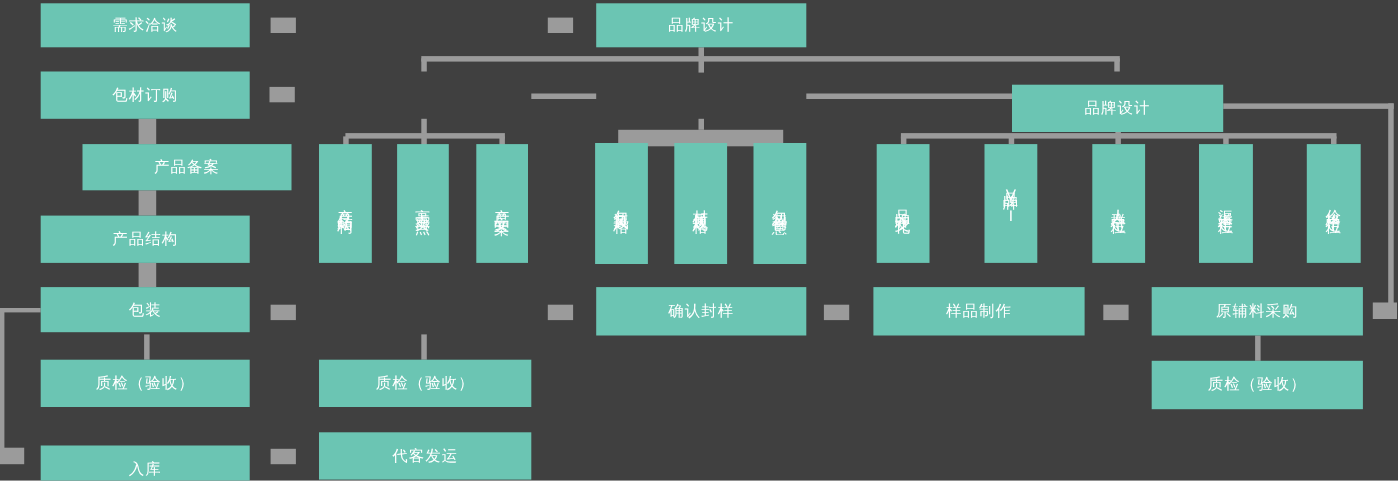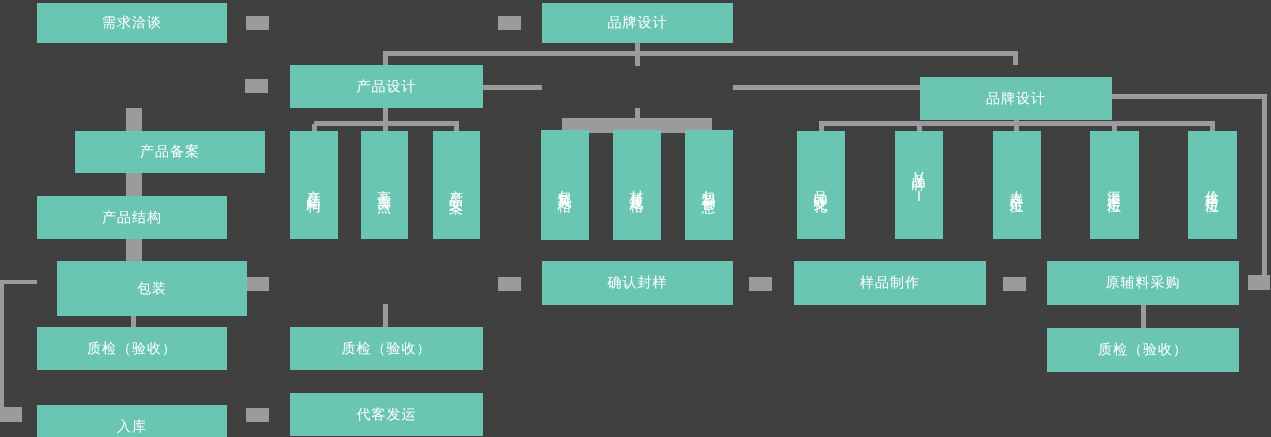--- a/index.html
+++ b/index.html
@@ -121,26 +121,26 @@
   <div class="dash" style="left:1003px;top:277px;"></div>
   <div class="dash" style="left:246px;top:408px;"></div>
 
   <div class="vstub" style="left:126px;top:108px;"></div>
   <div class="vstub" style="left:126px;top:173px;"></div>
   <div class="vstub" style="left:126px;top:239px;height:22px;"></div>
 
   <div class="node" style="left:37px;top:3px;width:190px;height:40px;">需求洽谈</div>
   <div class="node" style="left:542px;top:3px;width:191px;height:40px;">品牌设计</div>
 
-  <div class="node" style="left:290px;top:65px;width:193px;height:43px;">产品设计</div>
+  <div class="node" style="left:37px;top:65px;width:190px;height:43px;">包材订购</div>
   <div class="node" style="left:920px;top:77px;width:192px;height:43px;">品牌设计</div>
 
   <div class="node" style="left:37px;top:131px;width:190px;height:42px;margin-left:38px;">产品备案</div>
   <div class="node" style="left:37px;top:196px;width:190px;height:43px;">产品结构</div>
-  <div class="node" style="left:37px;top:261px;width:190px;height:55px;margin-left:20px;">包装</div>
+  <div class="node" style="left:37px;top:261px;width:190px;height:41px;">包装</div>
   <div class="node" style="left:542px;top:261px;width:191px;height:44px;">确认封样</div>
   <div class="node" style="left:794px;top:261px;width:192px;height:44px;">样品制作</div>
   <div class="node" style="left:1047px;top:261px;width:192px;height:44px;">原辅料采购</div>
 
   <div class="node" style="left:37px;top:327px;width:190px;height:43px;">质检（验收）</div>
   <div class="node" style="left:290px;top:327px;width:193px;height:43px;">质检（验收）</div>
   <div class="node" style="left:1047px;top:328px;width:192px;height:44px;">质检（验收）</div>
 
   <div class="node" style="left:37px;top:405px;width:190px;height:43px;">入库</div>
   <div class="node" style="left:290px;top:393px;width:193px;height:43px;">代客发运</div>

